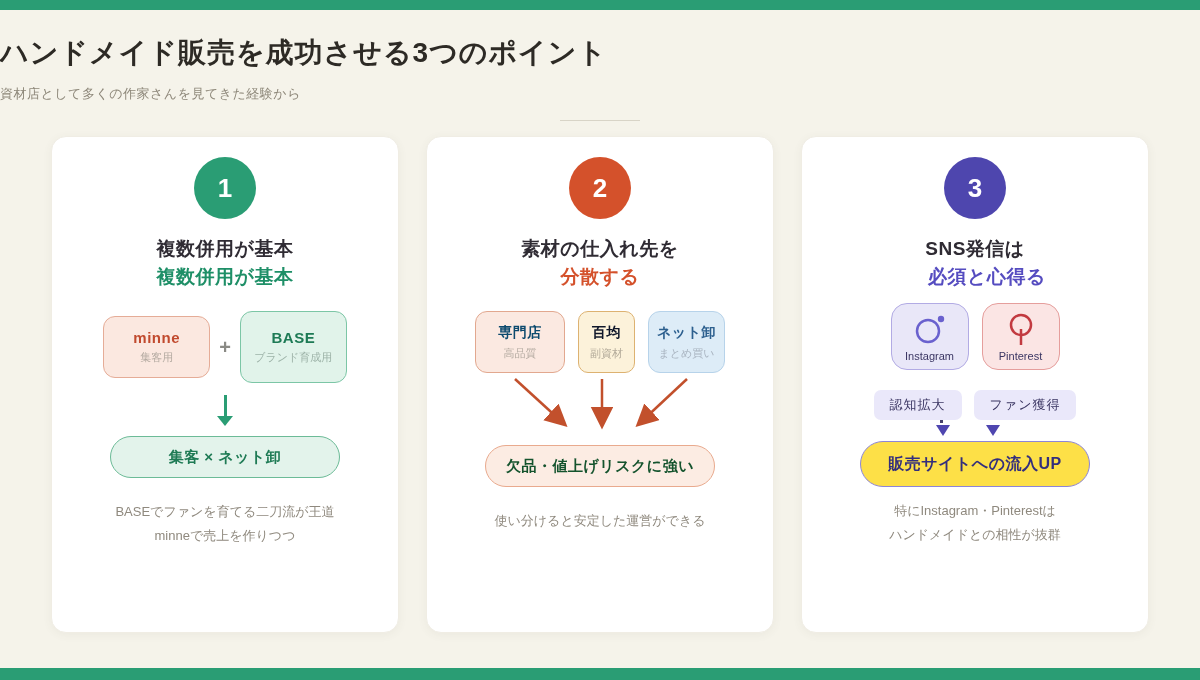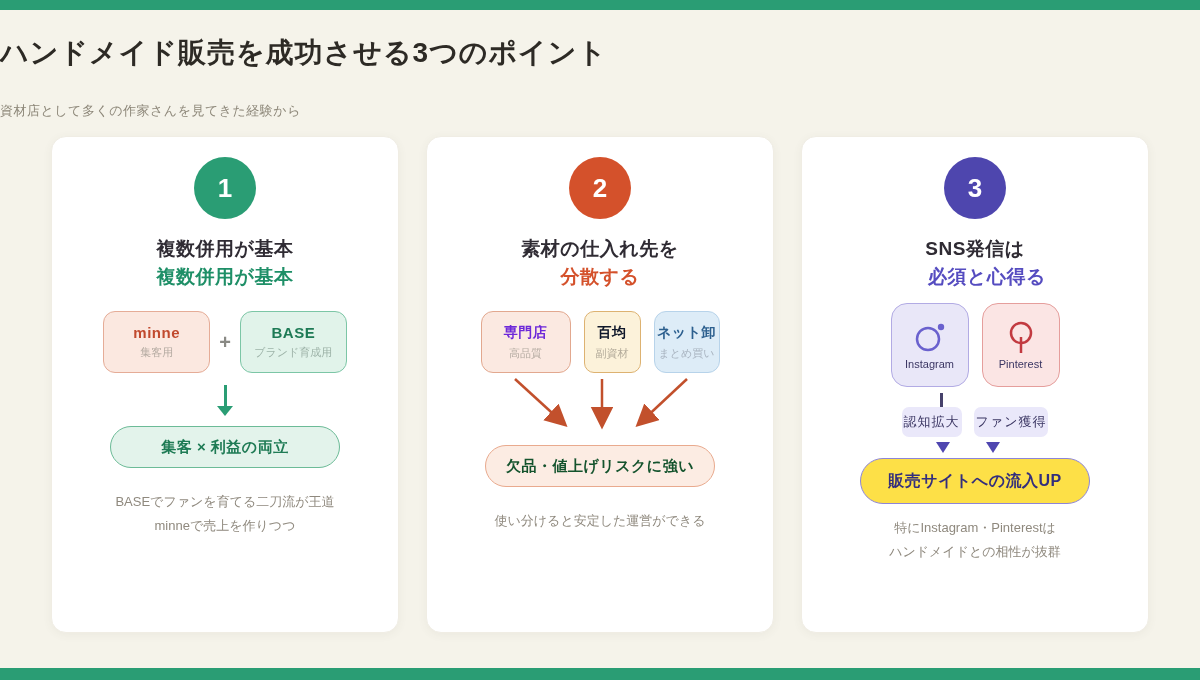--- a/index.html
+++ b/index.html
@@ -6,21 +6,21 @@
   body{
     width:1200px;height:680px;position:relative;overflow:hidden;
     background:#f5f3ea;
     font-family:"Liberation Sans","DejaVu Sans",sans-serif;
   }
   .topbar{position:absolute;top:0;left:0;width:1200px;height:10px;background:#2a9d74;}
   .bottombar{position:absolute;bottom:0;left:0;width:1200px;height:12px;background:#2a9d74;}
 
   .header{position:absolute;top:10px;left:0;width:1200px;text-align:left;}
   .page-title{margin-top:24px;font-size:28px;font-weight:bold;color:#2d2a25;letter-spacing:1px;}
-  .page-subtitle{margin-top:30px;font-size:13px;color:#8d8779;letter-spacing:0.5px;}
+  .page-subtitle{margin-top:13px;font-size:13px;color:#8d8779;letter-spacing:0.5px;}
   .header-divider{width:80px;height:1px;background:#d8d4c7;margin:17px auto 0;}
 
   .cards{position:absolute;top:136px;left:0;width:1200px;display:flex;justify-content:center;gap:27px;}
   .card{
     width:348px;height:497px;background:#ffffff;border:1px solid #f0ede4;border-radius:15px;
     box-sizing:border-box;text-align:center;position:relative;
     box-shadow:0 2px 10px rgba(90,80,60,0.06);
   }
   .num-circle{
     width:62px;height:62px;border-radius:50%;margin:20px auto 0;
@@ -39,60 +39,60 @@
   .box{border-radius:12px;box-sizing:border-box;display:flex;flex-direction:column;align-items:center;justify-content:center;}
   .box .label{font-size:14px;font-weight:bold;letter-spacing:0.5px;}
   .box .sub{font-size:11px;margin-top:4px;}
 
   
   .row1{display:flex;justify-content:center;align-items:center;gap:9px;margin-top:20px;}
   .box-minne{width:107px;height:62px;background:#fbe8e0;border:1.5px solid #e5ac97;}
   .box-minne .label{color:#c14a2e;font-size:15px;}
   .box-minne .sub{color:#b5aba2;}
   .plus{font-size:20px;font-weight:bold;color:#8a8a85;}
-  .box-base{width:107px;height:62px;background:#e1f3ea;border:1.5px solid #7cc6a6;}
+  .box-base{width:107px;height:72px;background:#e1f3ea;border:1.5px solid #7cc6a6;}
   .box-base .label{color:#1d7a55;font-size:15px;}
   .box-base .sub{color:#9db3a8;}
   .v-arrow{margin:12px auto 0;width:16px;}
   .v-arrow .line{width:3px;height:21px;background:#2a9d74;margin:0 auto;}
   .v-arrow .head{width:0;height:0;border-left:8px solid transparent;border-right:8px solid transparent;border-top:10px solid #2a9d74;margin:0 auto;}
 
   .pill{
     width:230px;height:42px;margin:10px auto 0;border-radius:22px;box-sizing:border-box;
     display:flex;align-items:center;justify-content:center;font-size:15px;font-weight:bold;letter-spacing:0.5px;
   }
   .pill1{background:#e3f3eb;border:1.5px solid #6cbb97;color:#1f7b55;}
   .pill2{background:#fcece3;border:1.5px solid #e9aa8e;color:#14532d;}
   .pill3{background:#fde047;border:1.5px solid #8d85d8;color:#332e7d;width:230px;height:46px;border-radius:24px;font-size:16px;}
 
   .desc{margin-top:22px;font-size:13px;line-height:1.85;color:#8f897e;}
 
   
   .row2{display:flex;justify-content:center;align-items:flex-start;gap:13px;margin-top:20px;}
   .box-senmon{width:90px;height:62px;background:#fbe9e1;border:1.5px solid #e2a88f;}
-  .box-senmon .label{color:#6d28d9;font-family:Liberation Mono, monospace;}
+  .box-senmon .label{color:#0c4a6e;font-family:Liberation Mono, monospace;}
   .box-senmon .sub{color:#b5aba2;}
   .box-hyakkin{width:57px;height:62px;background:#fcf2da;border:1.5px solid #ddb271;border-radius:10px;}
   .box-hyakkin .label{color:#0f172a;}
   .box-hyakkin .sub{color:#b3ab9a;}
-  .box-netoroshi{width:66px;height:62px;background:#ddecf7;border:1.5px solid #b7d3ea;}
+  .box-netoroshi{width:77px;height:62px;background:#ddecf7;border:1.5px solid #b7d3ea;}
   .box-netoroshi .label{color:#2c5f8e;}
   .box-netoroshi .sub{color:#a9b4c0;}
   .converge{display:block;margin:2px auto 0;}
   .c2 .desc{margin-top:22px;}
 
   
   .row3{display:flex;justify-content:center;align-items:flex-start;gap:13px;margin-top:12px;}
-  .sns-box{width:78px;height:84px;border-radius:16px;box-sizing:border-box;display:flex;flex-direction:column;align-items:center;justify-content:center;}
+  .sns-box{width:78px;height:67px;border-radius:16px;box-sizing:border-box;display:flex;flex-direction:column;align-items:center;justify-content:center;}
   .sns-ig{background:#e9e7f8;border:1.5px solid #b2abe4;}
   .sns-pin{background:#fbe5e4;border:1.5px solid #e59e9c;}
   .sns-box .sns-label{font-size:11px;color:#3b3663;margin-top:2px;}
   .c3-line{position:absolute;left:calc(50% - 35px);top:256px;width:3px;height:30px;background:#46416b;z-index:0;}
   .badges{display:flex;justify-content:center;gap:12px;margin-top:20px;position:relative;z-index:1;}
-  .badge{background:#eae8fa;border-radius:7px;padding:6px 2px;font-size:13px;color:#3b3663;letter-spacing:1px;}
+  .badge{background:#eae8fa;border-radius:7px;padding:6px 16px;font-size:13px;color:#3b3663;letter-spacing:1px;}
   .arrowheads{position:relative;height:16px;margin-top:3px;}
   .tri{position:absolute;top:2px;width:0;height:0;border-left:7px solid transparent;border-right:7px solid transparent;border-top:11px solid #4f46b0;}
   .tri-left{left:calc(50% - 39px);}
   .tri-right{left:calc(50% + 11px);}
   .c3 .pill{margin-top:2px;}
   .c3 .desc{margin-top:12px;}
 </style>
 </head>
 <body>
 
@@ -120,21 +120,21 @@
       <div class="plus">+</div>
       <div class="box box-base">
         <div class="label">BASE</div>
         <div class="sub">ブランド育成用</div>
       </div>
     </div>
     <div class="v-arrow">
       <div class="line"></div>
       <div class="head"></div>
     </div>
-    <div class="pill pill1">集客 × 利益の両立</div>
+    <div class="pill pill1">集客 × ネット卸</div>
     <div class="desc">
       <div>BASEでファンを育てる二刀流が王道</div>
       <div>minneで売上を作りつつ</div>
     </div>
   </section>
 
   <section class="card c2">
     <div class="num-circle">2</div>
     <div class="card-title">
       <div>素材の仕入れ先を</div>

